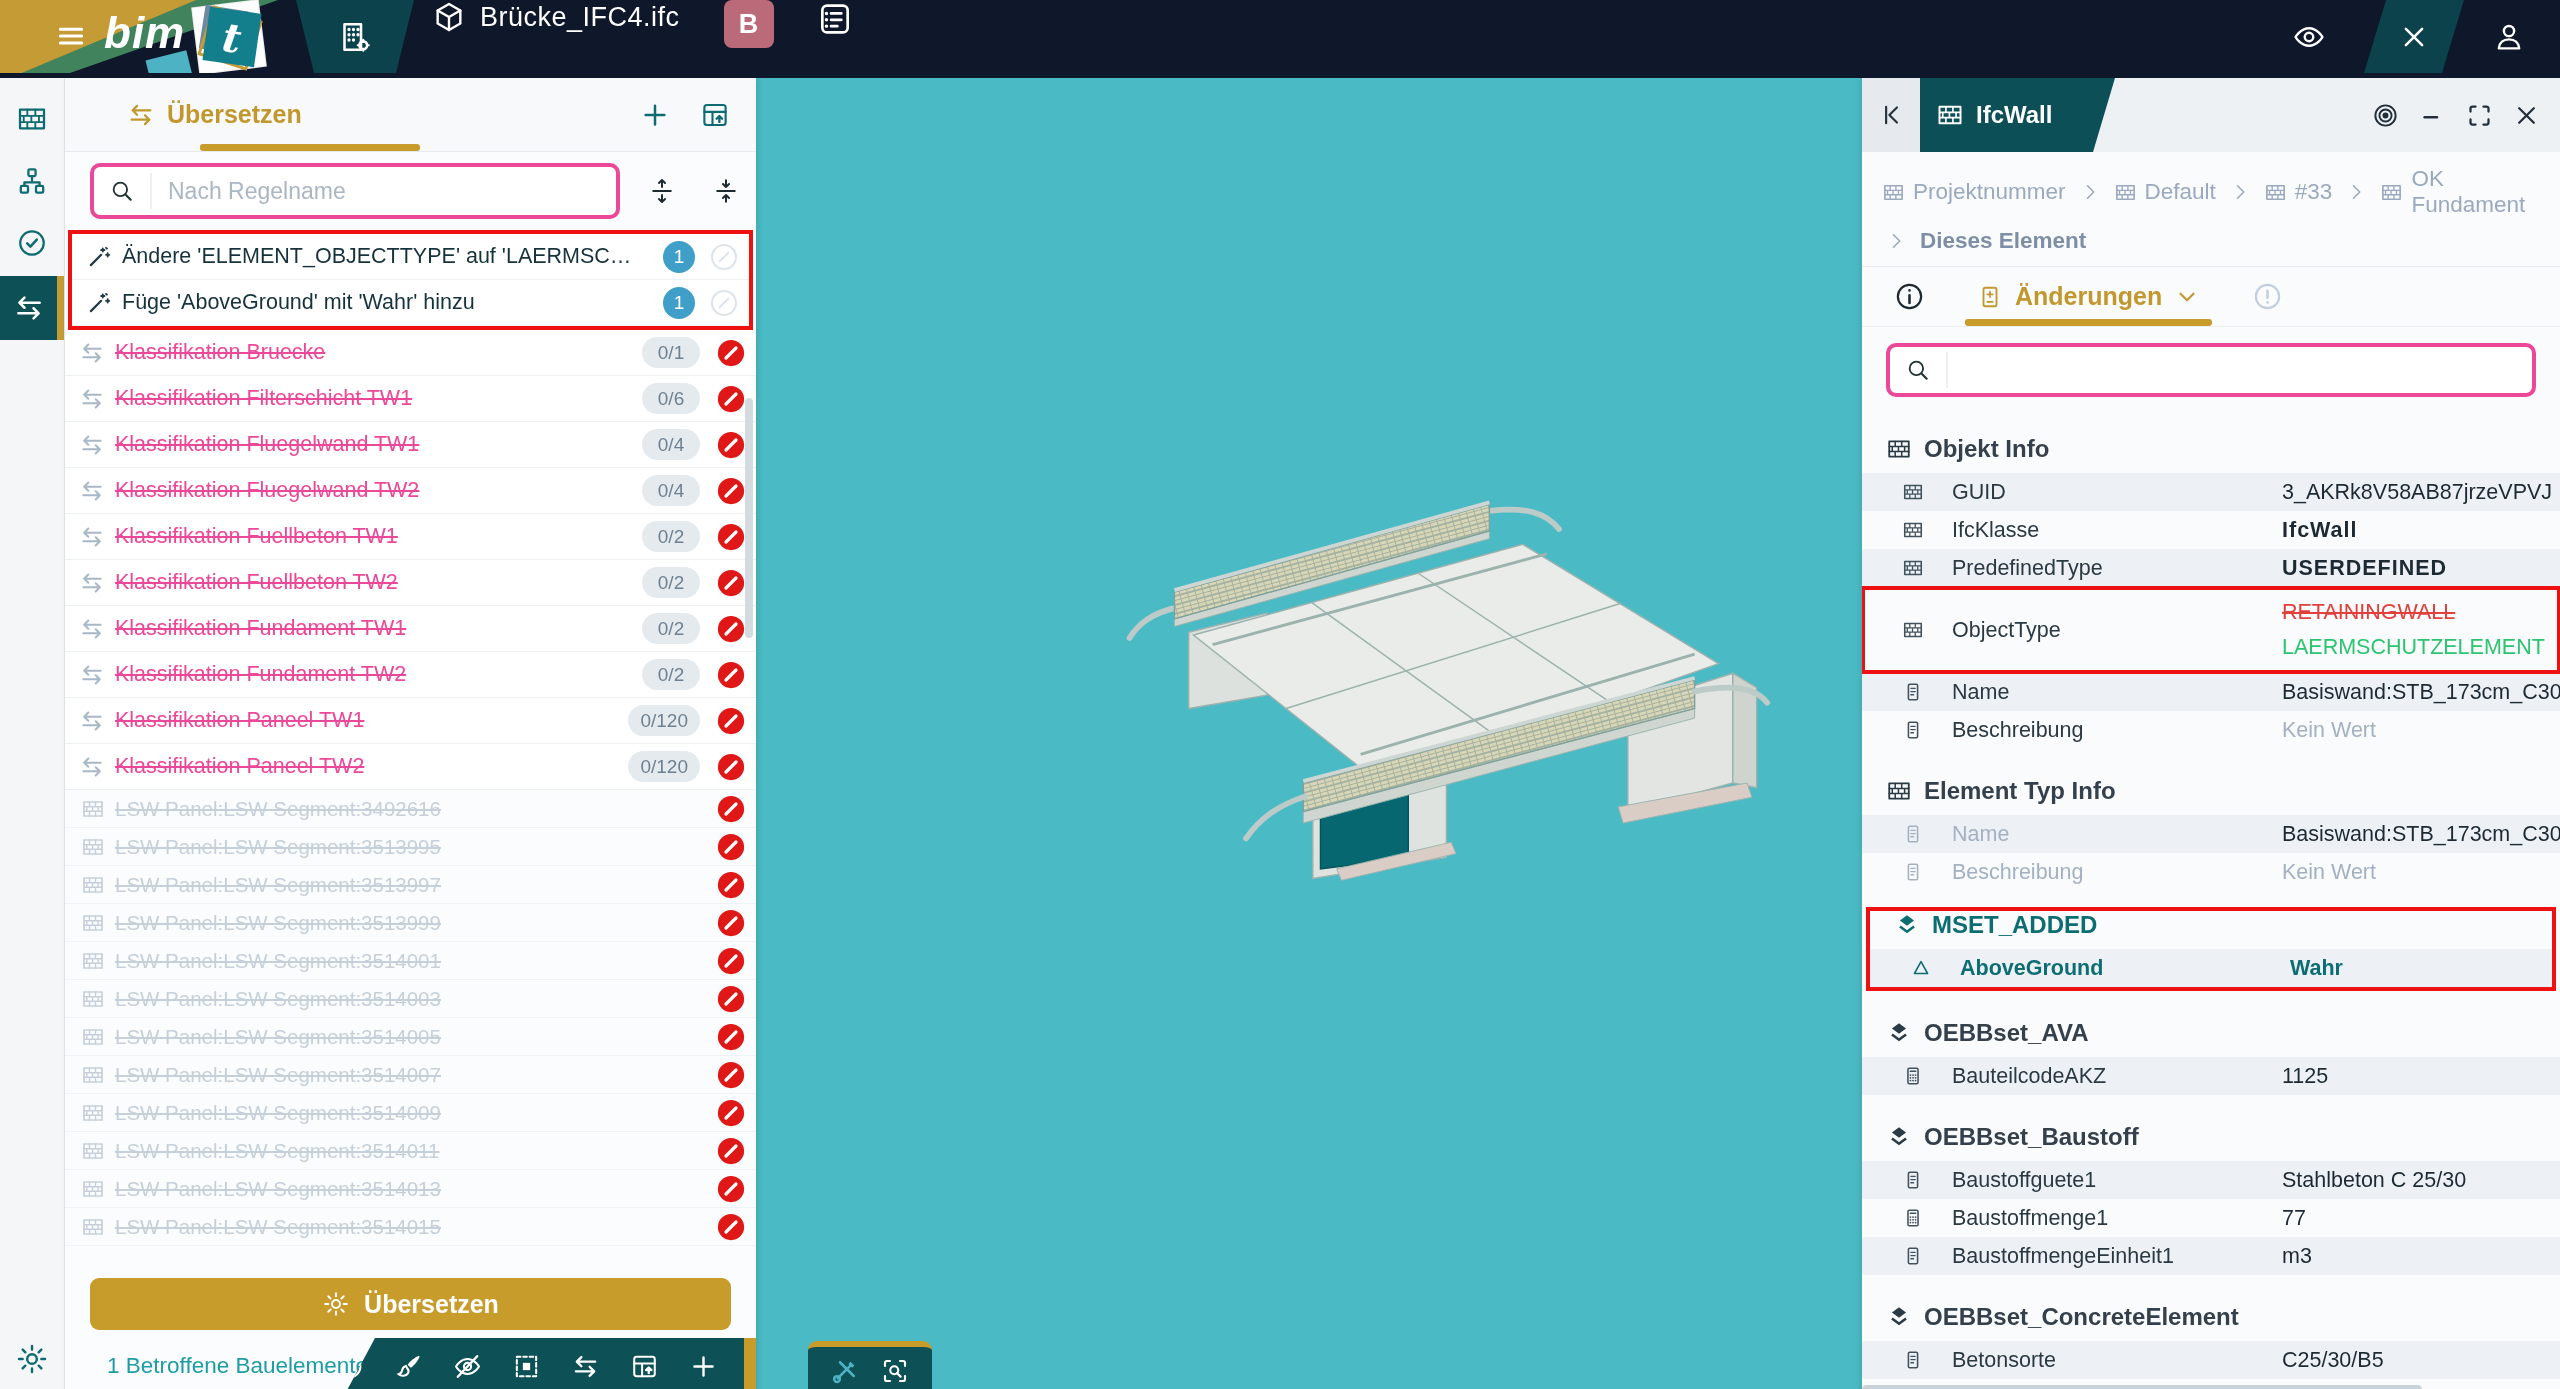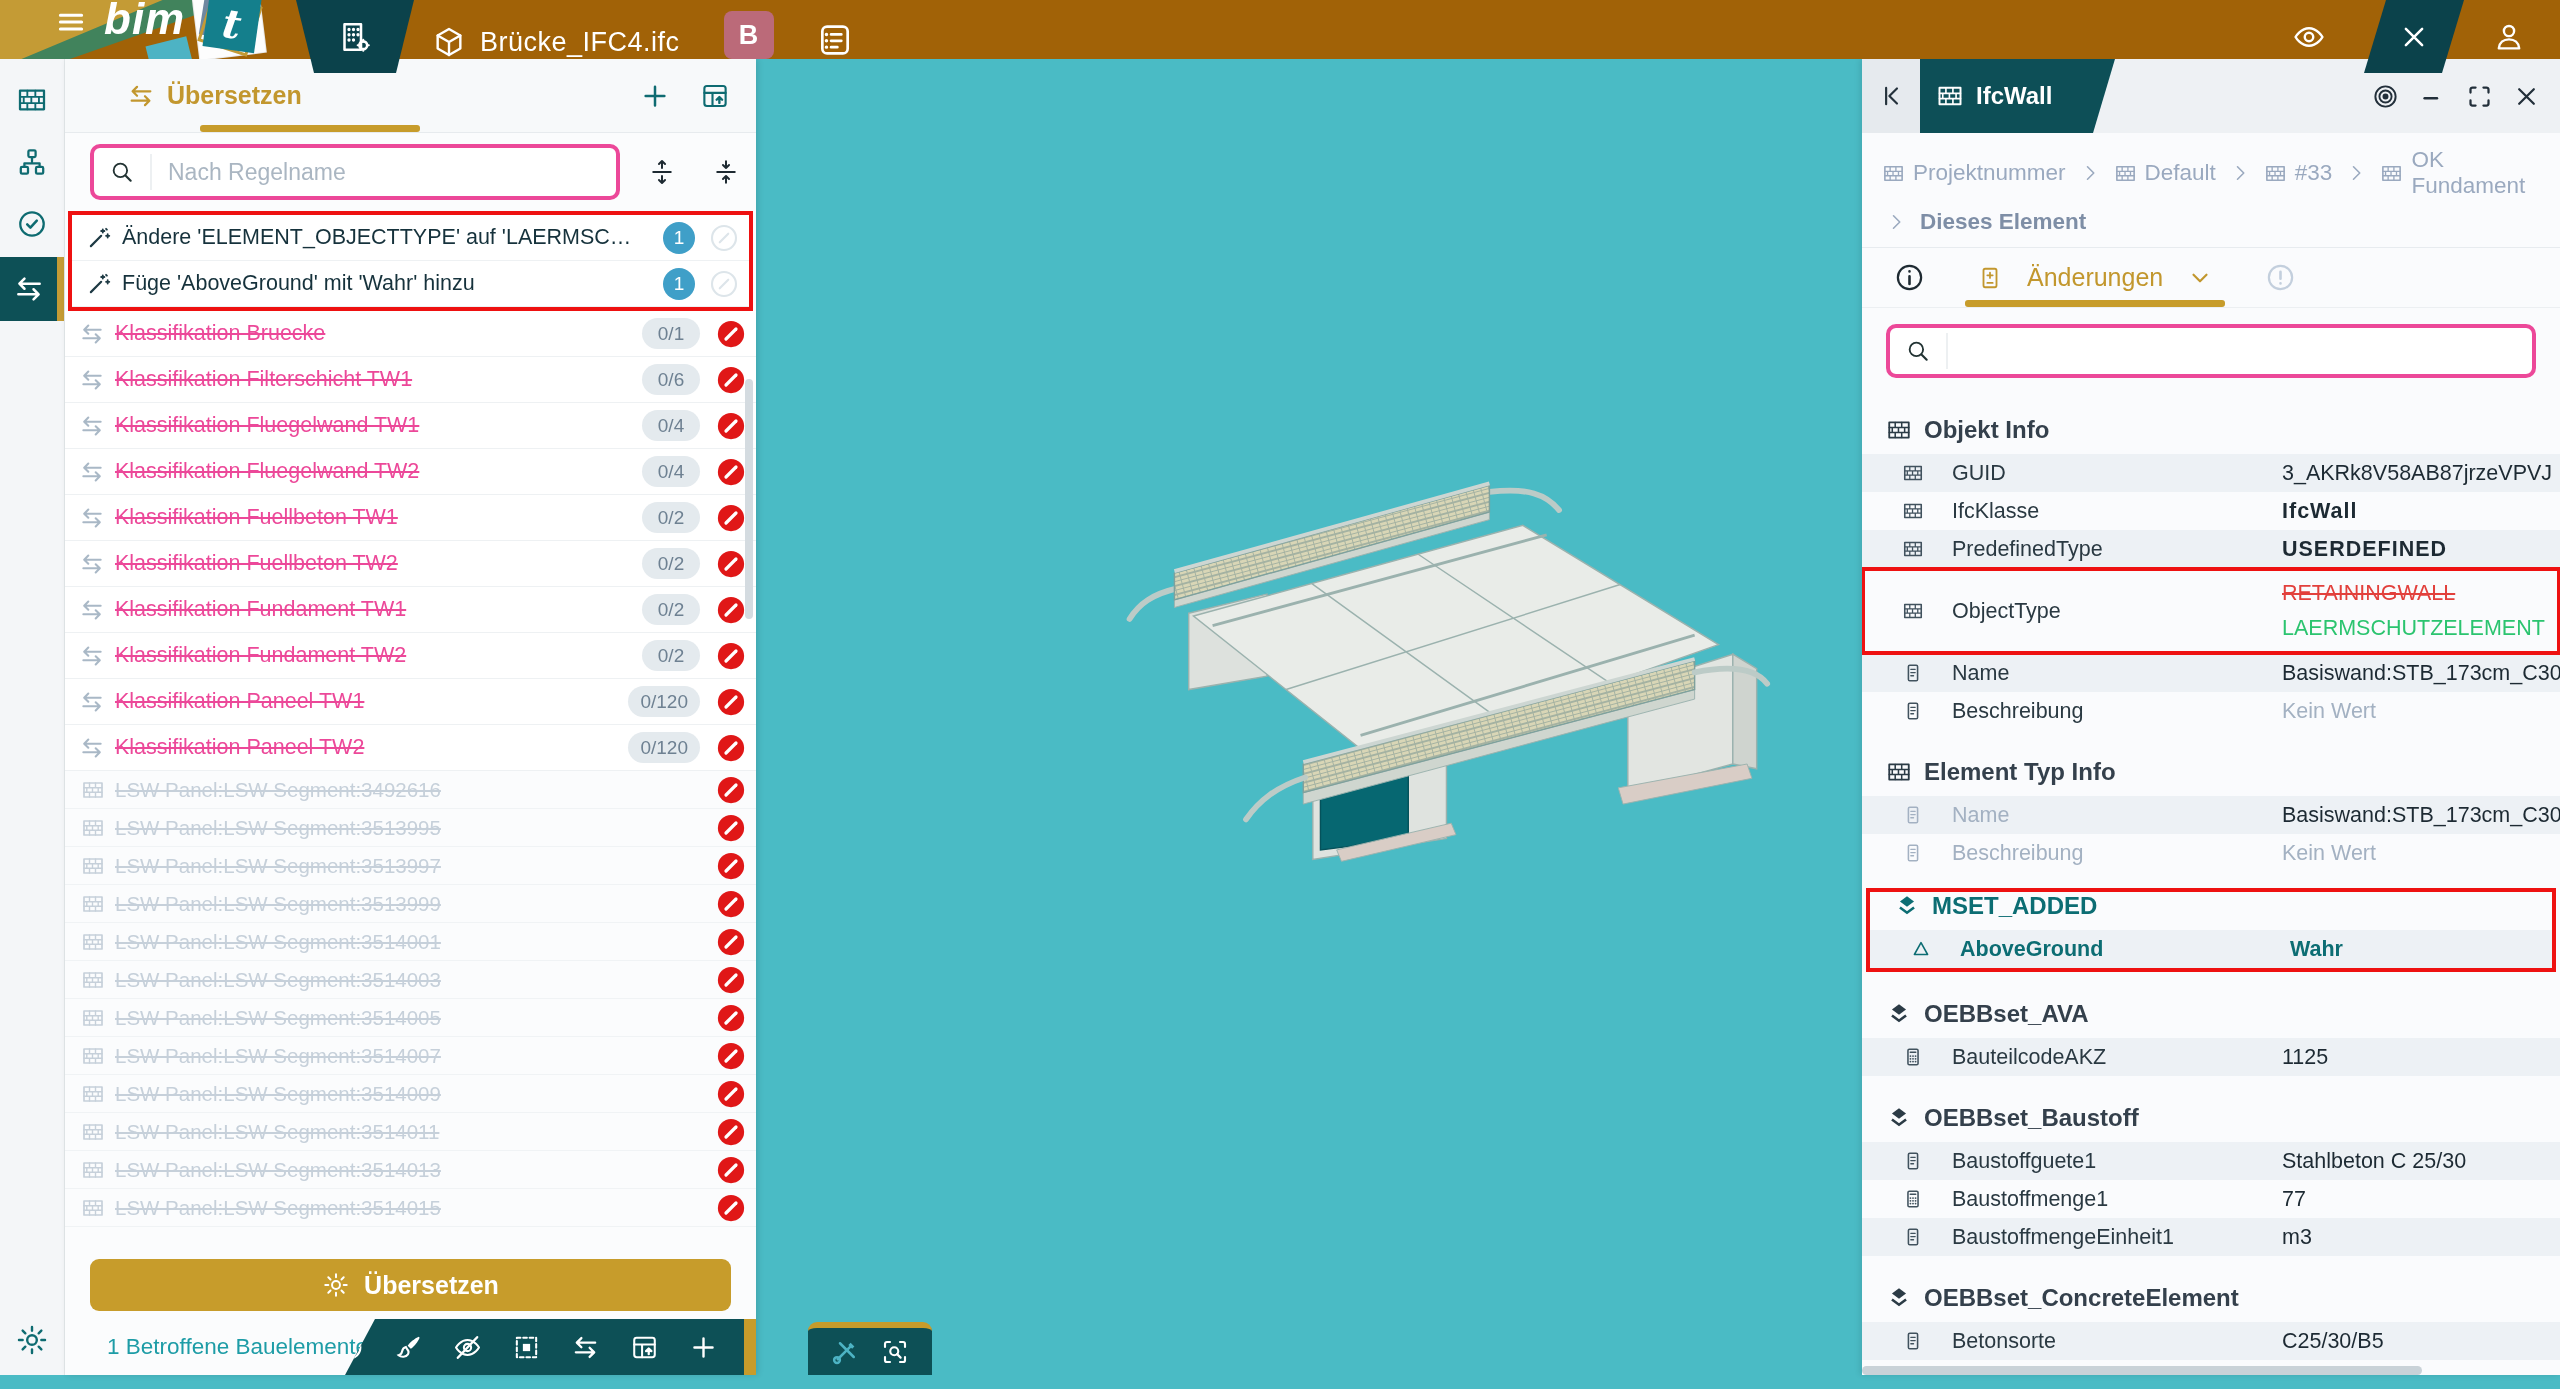--- a/index.html
+++ b/index.html
@@ -2,21 +2,21 @@
 <html><head>
 <meta charset="utf-8">
 <style>
   *{box-sizing:border-box;margin:0;padding:0}
   html,body{width:2560px;height:1389px;overflow:hidden}
   body{font-family:"Liberation Sans",sans-serif;background:#4abbc5;color:#1e2a32}
   .ic{display:inline-flex;align-items:center;justify-content:center;flex:none}
   .ic svg{width:100%;height:100%;display:block}
 
   
-  .topbar{position:relative;height:59px;background:#a16207;display:flex;align-items:flex-end;z-index:5}
+  .topbar{position:relative;height:78px;background:#0f172a;display:flex;align-items:flex-start;z-index:5}
   .logo-zone{position:relative;width:300px;height:73px;overflow:hidden;flex:none}
   .lz-gold{position:absolute;left:0;top:0;width:100%;height:100%;background:#c49b35;clip-path:polygon(0 0,245px 0,60px 100%,0 100%)}
   .lz-green{position:absolute;left:0;top:0;width:100%;height:100%;background:#41835c;clip-path:polygon(70px 100%,278px 0,196px 0,0 82px,0 100%)}
   .lz-sq{position:absolute;left:148px;bottom:-8px;width:42px;height:26px;background:#4db3c4;transform:rotate(-14deg)}
   .hamburger{position:absolute;left:54px;top:21px;width:34px;height:30px;color:#fff}
   .logo-text{position:absolute;left:104px;top:8px;font-size:44px;font-weight:700;font-style:italic;color:#fff;letter-spacing:1px}
   .logo-card{position:absolute;left:196px;top:4px;width:66px;height:66px;background:#fdfdfd;transform:rotate(-7deg);box-shadow:0 0 0 1px #e8e8e8}
   .logo-bluesq{position:absolute;left:202px;top:8px;width:44px;height:44px;background:#6f87a0;transform:rotate(9deg)}
   .logo-golddiamond{position:absolute;left:204px;top:12px;width:52px;height:52px;border:3px solid #c49b35;transform:rotate(18deg)}
   .logo-t{position:absolute;left:206px;top:10px;width:52px;height:54px;background:#147f8c;transform:rotate(8deg);color:#fff;display:flex;align-items:center;justify-content:center;font-family:"DejaVu Serif",serif;font-style:italic;font-weight:700;font-size:40px}
@@ -105,21 +105,21 @@
   .bc-line{display:flex;align-items:center;gap:8px;color:#9aa9bf;font-size:22.5px;margin-bottom:10px}
   .bc-it{display:inline-flex;align-items:center;gap:8px}
   .bc-it .bc-sep{display:inline-flex}
   .bc-it:first-of-type .bc-sep{display:none}
   .bc-ic{width:23px;height:23px}
   .bc-sep{width:20px;height:20px;margin:0 6px}
   .bc-line2{display:flex;align-items:center;gap:14px;color:#7e8ea6;font-size:22.5px;font-weight:700;margin:2px 0 2px 4px}
   .bc-line2 .bc-sep2{width:20px;height:20px;color:#9aa9bf}
   .rp-tabs{position:relative;height:60px;display:flex;align-items:center;padding-left:32px;gap:52px;border-bottom:1px solid #eceff2;flex:none}
   .info-ic{width:31px;height:31px;color:#1e2a32}
-  .rp-active-tab{position:relative;display:flex;align-items:center;gap:24px;color:#c2972e;font-size:25px;font-weight:400;height:100%}
+  .rp-active-tab{position:relative;display:flex;align-items:center;gap:12px;color:#c2972e;font-size:25px;font-weight:700;height:100%}
   .rp-active-tab .ic{width:26px;height:26px}
   .rp-active-tab::after{content:"";position:absolute;left:-12px;right:-12px;bottom:0;height:7px;background:#c79c2b;border-radius:3px}
   .warn-ic{width:31px;height:31px;color:#c3cfdd}
   .rp-search{padding:16px 24px 10px 24px;flex:none}
   .rp-search .search-box{width:100%;height:54px}
   .props{flex:1;overflow:hidden;position:relative;padding-bottom:10px}
   .sec{margin-top:10px}
   .sec-head{display:flex;align-items:center;gap:12px;padding:18px 0 10px 24px}
   .sec-ic{width:26px;height:26px;color:#2b3b46}
   .sec-title{font-size:24px;font-weight:600;color:#34404c}

